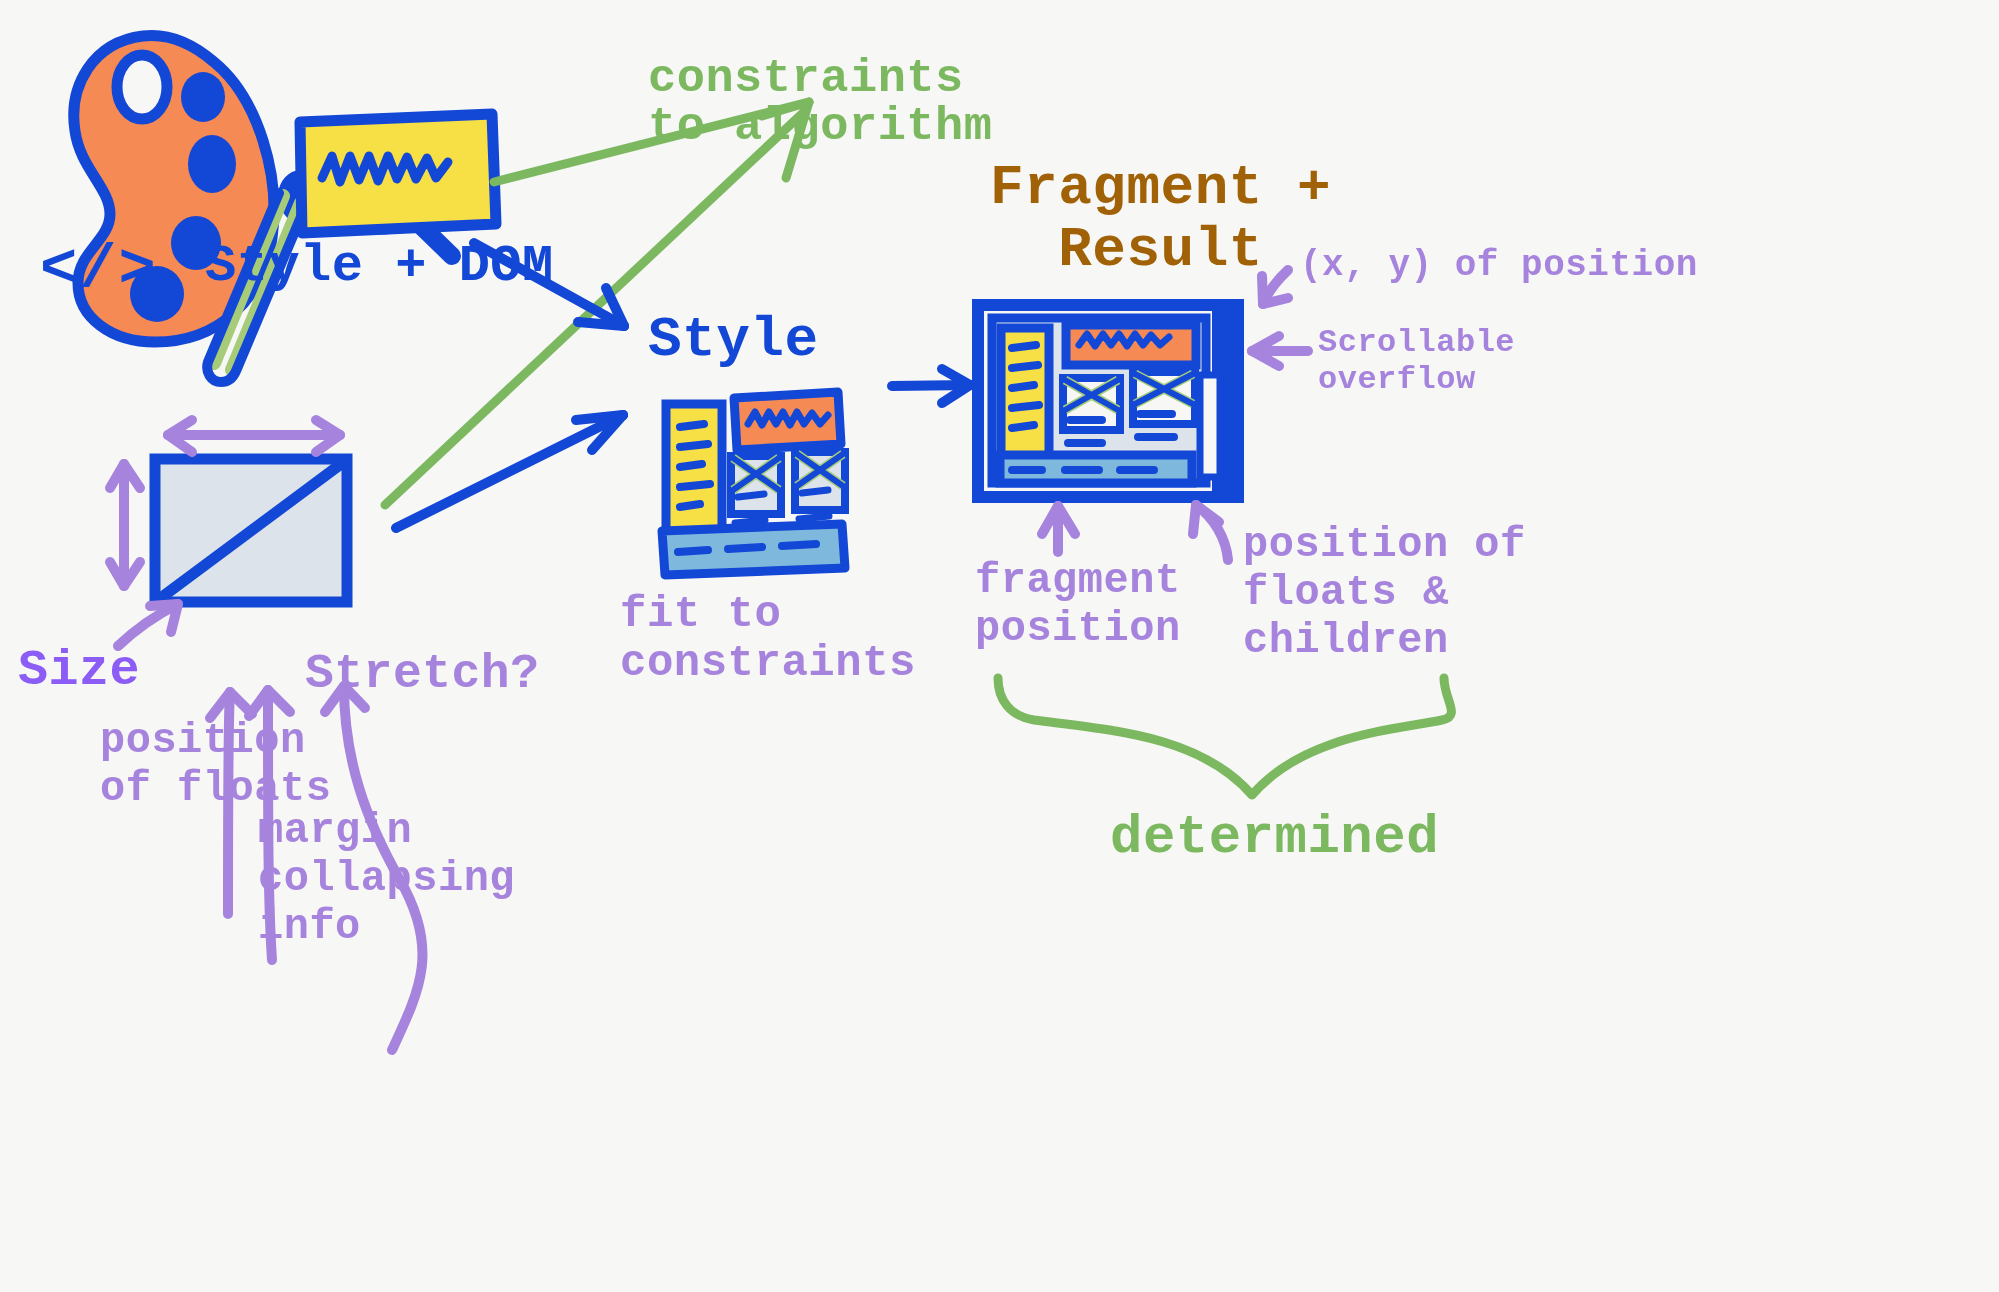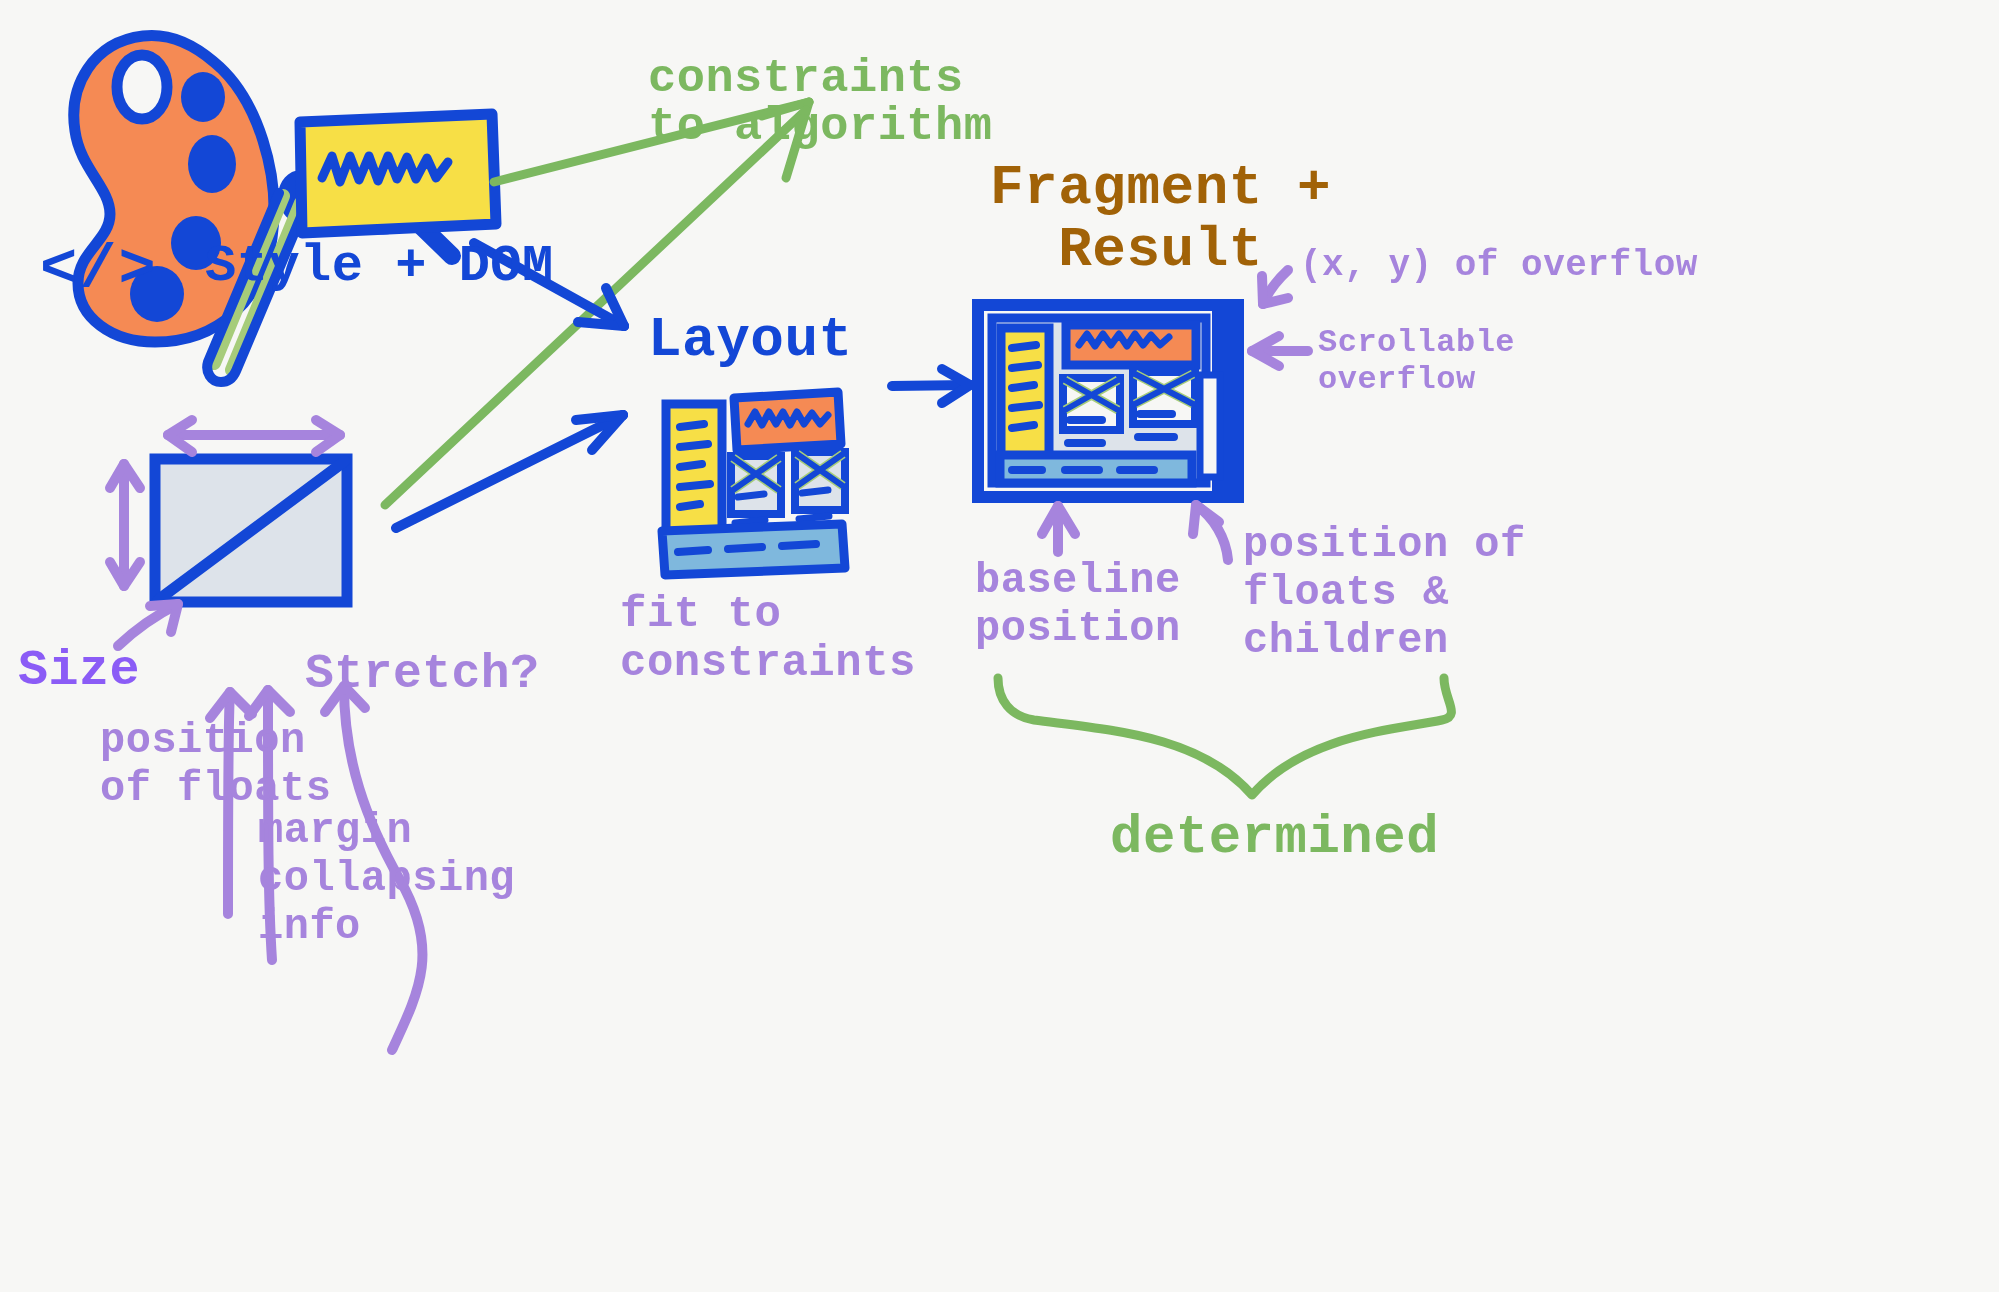--- a/index.html
+++ b/index.html
@@ -225,29 +225,29 @@
                C 1110 730, 1200 735, 1252 795
                C 1304 735, 1394 730, 1442 720
                C 1462 716, 1444 700, 1444 678" class="gs" stroke-width="9"></path>
     </g>
   </svg>
 
   <div class="hand t-code">&lt;/&gt;</div>
   <div class="hand t-style">Style + DOM</div>
   <div class="hand t-constraints">constraints
 to algorithm</div>
-  <div class="hand t-layout">Layout</div>
+  <div class="hand t-layout">Style</div>
   <div class="hand t-fragment">Fragment +
   Result</div>
-  <div class="hand t-xy">(x, y) of overflow</div>
+  <div class="hand t-xy">(x, y) of position</div>
   <div class="hand t-scroll">Scrollable
 overflow</div>
   <div class="hand t-fit">fit to
 constraints</div>
-  <div class="hand t-baseline">baseline
+  <div class="hand t-baseline">fragment
 position</div>
   <div class="hand t-posfloats-r">position of
 floats &amp;
 children</div>
   <div class="hand t-determined">determined</div>
   <div class="hand t-size">Size</div>
   <div class="hand t-posfloats-l">position
 of floats</div>
   <div class="hand t-stretch">Stretch?</div>
   <div class="hand t-margin">margin

